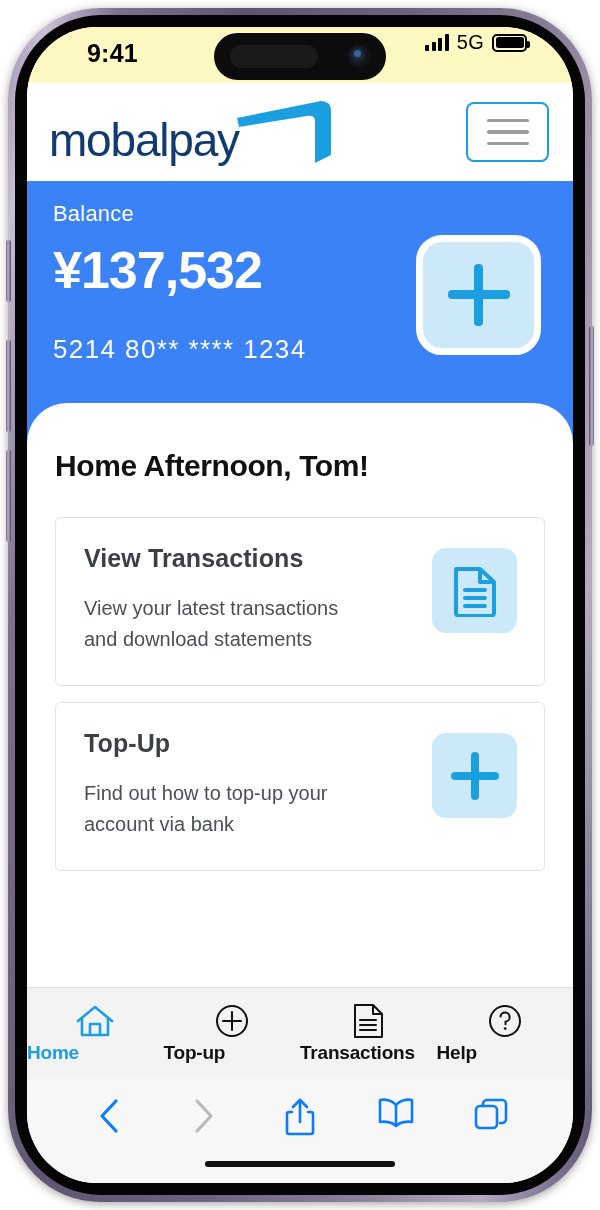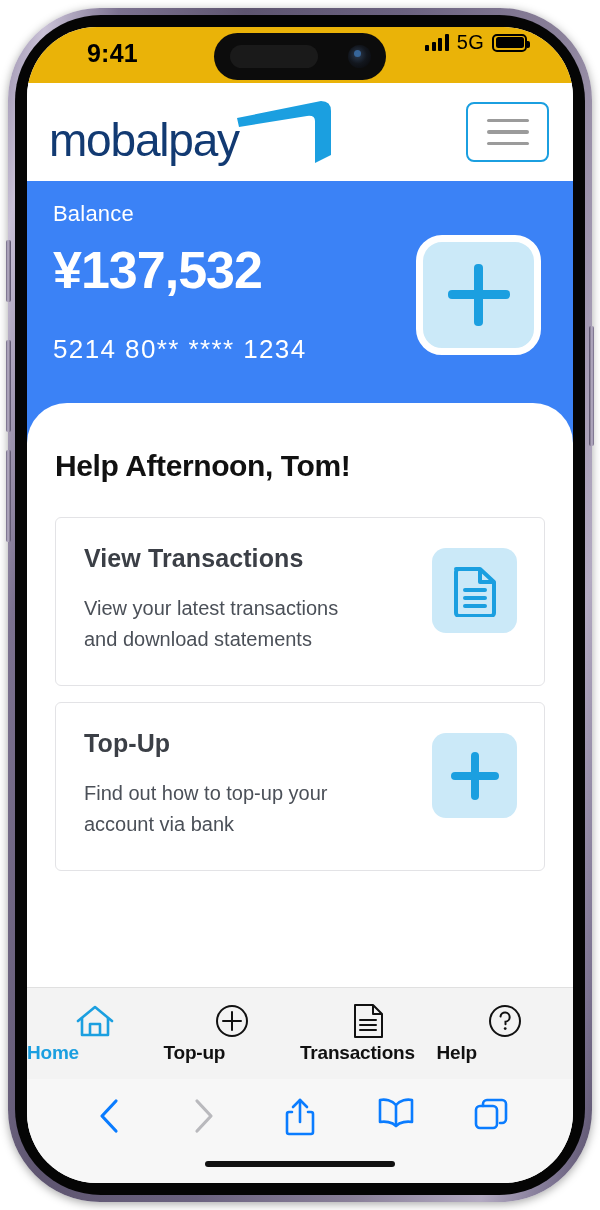--- a/index.html
+++ b/index.html
@@ -48,21 +48,21 @@
   .btn-action { left: -2px; top: 232px; width: 5px; height: 62px; }
   .btn-volup  { left: -2px; top: 332px; width: 5px; height: 92px; }
   .btn-voldn  { left: -2px; top: 442px; width: 5px; height: 92px; }
   .btn-power  { right: -2px; top: 318px; width: 5px; height: 120px;
                 background: linear-gradient(270deg, #6d6480, #bdb4cb 40%, #8b8299 70%, #4f4762); }
 
   
   .statusbar {
     position: relative;
     height: 56px;
-    background: #eab308;
+    background: #fef9c3;
   }
   .sb-time {
     position: absolute; left: 60px; top: 12px;
     font-size: 25px; font-weight: 600; color: #000;
     letter-spacing: .2px;
   }
   .dynamic-island {
     position: absolute; left: 50%; transform: translateX(-50%);
     top: 6px; width: 172px; height: 47px;
     border-radius: 24px; background: #0c0c0c;
@@ -288,21 +288,21 @@
     <div class="balance">
       <div class="bal-label">Balance</div>
       <div class="bal-amount">¥137,532</div>
       <div class="bal-card">5214 80** **** 1234</div>
       <div class="bal-plus">
         <div class="plus-glyph"></div>
       </div>
     </div>
 
     <div class="sheet">
-      <div class="greeting">Help Afternoon, Tom!</div>
+      <div class="greeting">Home Afternoon, Tom!</div>
 
       <div class="card">
         <div class="card-title">View Transactions</div>
         <div class="card-desc">View your latest transactions and download statements</div>
         <div class="card-icon">
           <svg width="46" height="52" viewBox="0 0 46 52">
             <path d="M4 4 h24 l14 13 v31 a3 3 0 0 1 -3 3 h-32 a3 3 0 0 1 -3 -3 v-41 a3 3 0 0 1 3 -3 z" fill="none" stroke="#1b9fe0" stroke-width="4" stroke-linejoin="round"></path>
             <path d="M28 4 v13 h14" fill="none" stroke="#1b9fe0" stroke-width="4" stroke-linejoin="round"></path>
             <path d="M13 25 h20 M13 33 h20 M13 41 h20" stroke="#1b9fe0" stroke-width="4" stroke-linecap="round"></path>
           </svg>

